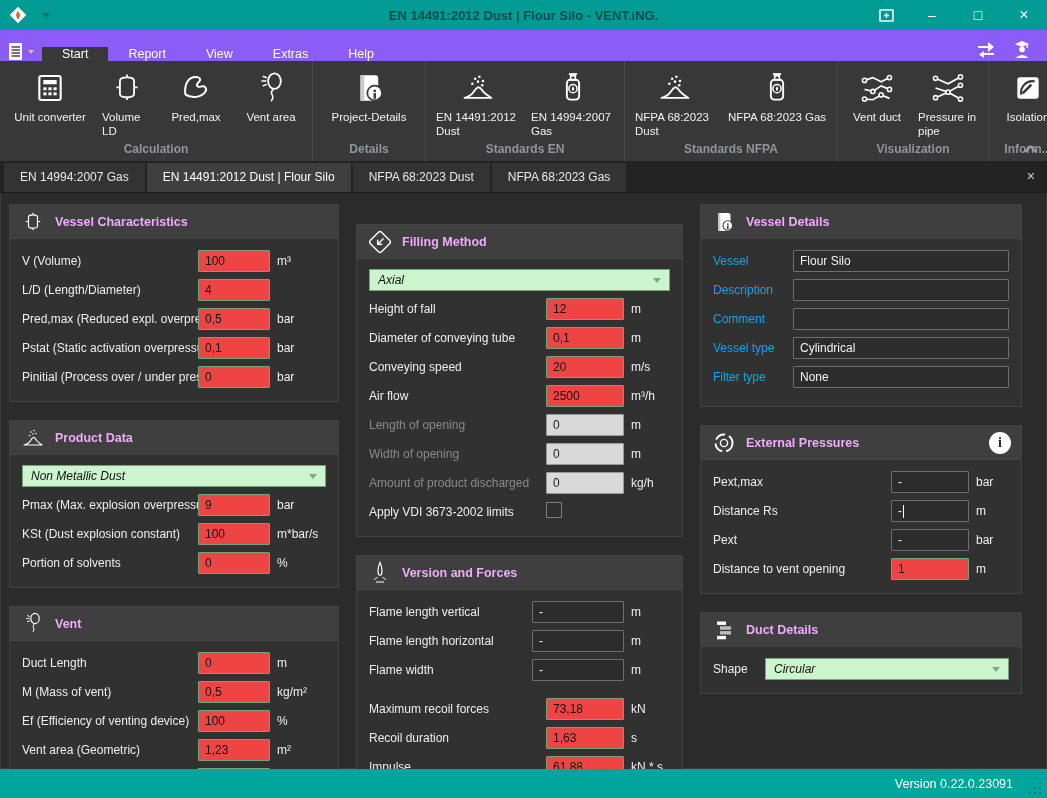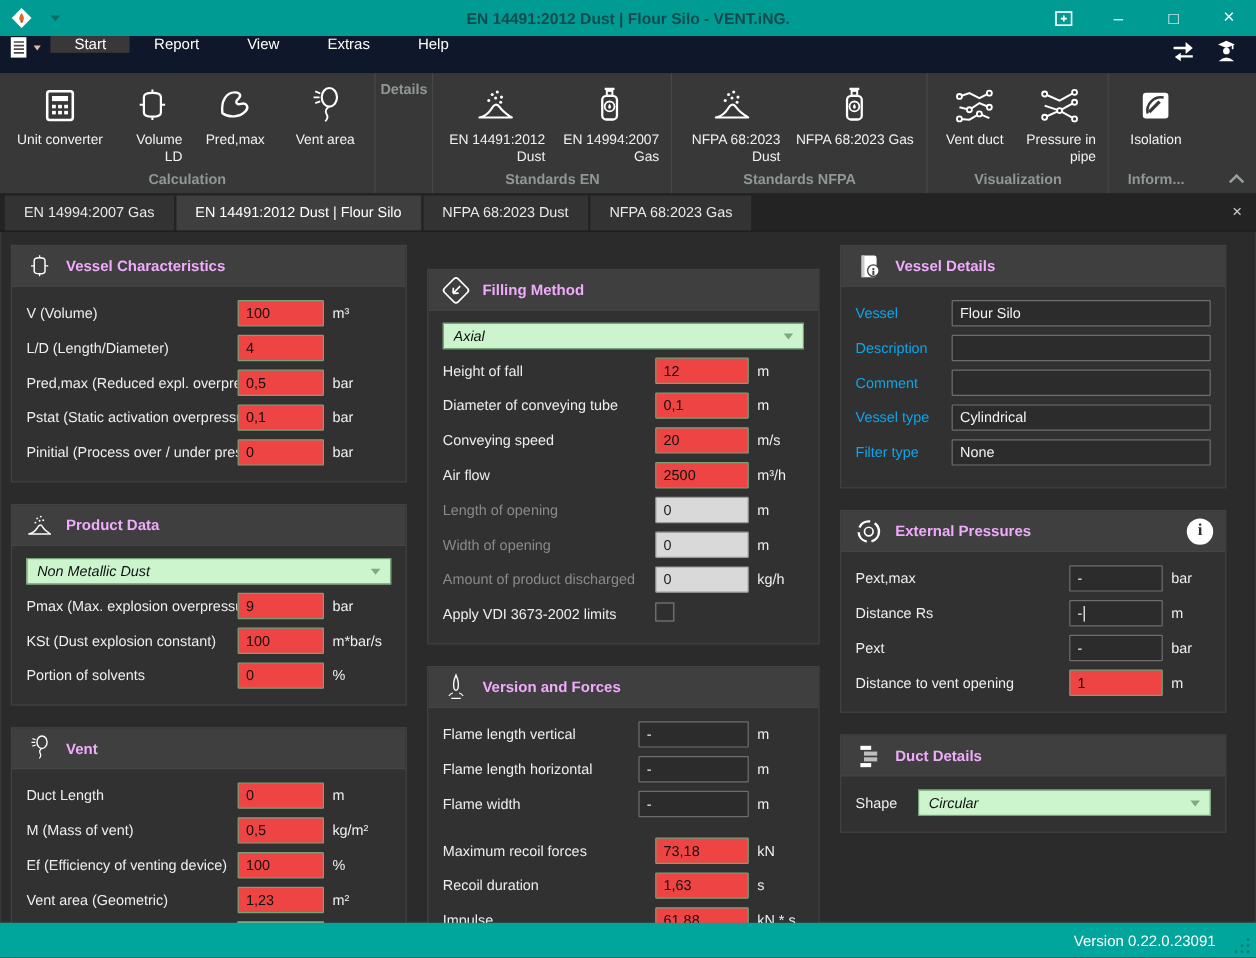--- a/index.html
+++ b/index.html
@@ -13,35 +13,35 @@
   .logo-caret { width:0; height:0; border-left:4px solid transparent; border-right:4px solid transparent;
                 border-top:5px solid #0b6f69; margin-left:14px; }
   .win-title { position:absolute; left:0; right:0; text-align:center; font-size:13px; font-weight:bold;
                color:#0e4a4f; pointer-events:none; }
   .win-controls { margin-left:auto; display:flex; align-items:center; height:100%; }
   .win-btn { width:46px; height:100%; display:flex; align-items:center; justify-content:center;
              color:#fff; font-size:14px; }
   .win-btn.small-glyph { font-size:16px; }
 
   
-  .menubar { height:31px; background:#0f172a; display:flex; align-items:flex-start; }
+  .menubar { height:31px; background:#8b5cf6; display:flex; align-items:flex-end; }
   .hamburger { width:42px; display:flex; align-items:center; justify-content:center; gap:3px; }
   .menu-items { display:flex; align-items:stretch; }
   .menu-item { padding:0 20px; display:flex; align-items:center; color:#ffffff; font-size:12.5px; }
   .menu-item.active { background:#383838; }
   .menu-right { margin-left:auto; display:flex; align-items:center; gap:10px; padding-right:12px; }
   .menu-right .mr-icon { width:26px; height:24px; display:flex; align-items:center; justify-content:center; }
 
   
   .ribbon { height:100px; background:#383838; display:flex; align-items:stretch; position:relative; }
   .rgroup { display:flex; flex-direction:column; border-right:1px solid #484848; padding:4px 4px 2px 4px; }
   .rbuttons { display:flex; flex:1; align-items:flex-start; justify-content:center; }
   .rbtn { display:flex; flex-direction:column; align-items:center; padding:3px 6px 0 6px; }
   .ricon { height:40px; display:flex; align-items:center; justify-content:center; }
-  .rlabel { color:#f2f2f2; font-size:11.5px; text-align:right; line-height:1.25; margin-top:2px; }
+  .rlabel { color:#f2f2f2; font-size:11.5px; text-align:left; line-height:1.25; margin-top:2px; }
   .rgroup-label { text-align:center; color:#8f9797; font-weight:bold; font-size:12px; padding:2px 0 3px 0; }
   .ribbon-collapse { position:absolute; right:12px; bottom:8px; width:9px; height:9px; }
   .ribbon-collapse::before { content:""; display:block; width:7px; height:7px; border-left:2px solid #9aa0a0;
        border-top:2px solid #9aa0a0; transform:rotate(45deg) translate(2px,2px); }
 
   
   .tabstrip { height:32px; background:#232323; display:flex; align-items:flex-end; padding:3px 0 0 4px; position:relative; border-bottom:1px solid #1d1d1d; }
   .tab { background:#333333; color:#e8e8e8; font-size:12px; padding:7px 16px 8px 16px; margin-right:2px; }
   .tab.active { background:#3f3f3f; color:#ffffff; }
   .tab-close { position:absolute; right:12px; top:8px; color:#cfcfcf; font-size:14px; line-height:14px; }
@@ -205,20 +205,34 @@
               <path d="M6 4.5 L9 5.6 M5 8 L8.6 8 M6 11.5 L9 10.4" stroke="#fff" stroke-width="1.1"></path>
             </svg>
         </span>
         <span class="rlabel">Vent area</span>
       </div>
     </div>
     <div class="rgroup-label">Calculation</div>
   </div>
 
   <div class="rgroup">
+    <div class="rbuttons">
+      <div class="rbtn" style="width:104px">
+        <span class="ricon">
+          <svg width="34" height="34" viewBox="0 0 24 24">
+              <path d="M6 3 H16.5 Q18.5 3 18.5 5 V19 Q18.5 21 16.5 21 H6 Z" fill="#fff"></path>
+              <rect x="6" y="3" width="2.6" height="18" fill="#c9c9c9"></rect>
+              <circle cx="16" cy="15.5" r="5.2" fill="#fff" stroke="#383838" stroke-width="1.2"></circle>
+              <rect x="15.2" y="13.2" width="1.7" height="1.7" fill="#383838"></rect>
+              <rect x="15.2" y="15.6" width="1.7" height="4" fill="#383838"></rect>
+            </svg>
+        </span>
+        <span class="rlabel">Project-Details</span>
+      </div>
+    </div>
     <div class="rgroup-label">Details</div>
   </div>
 
   <div class="rgroup">
     <div class="rbuttons">
       <div class="rbtn" style="width:95px">
         <span class="ricon">
           <svg width="38" height="34" viewBox="0 0 26 24">
               <path d="M3.5 19 Q8 18 10.5 14 Q13 9.5 15.5 13 Q17 15.5 22.5 19 Z" fill="none" stroke="#fff" stroke-width="1.3" stroke-linejoin="round"></path>
               <circle cx="11" cy="5.5" r="0.9" fill="#fff"></circle>

